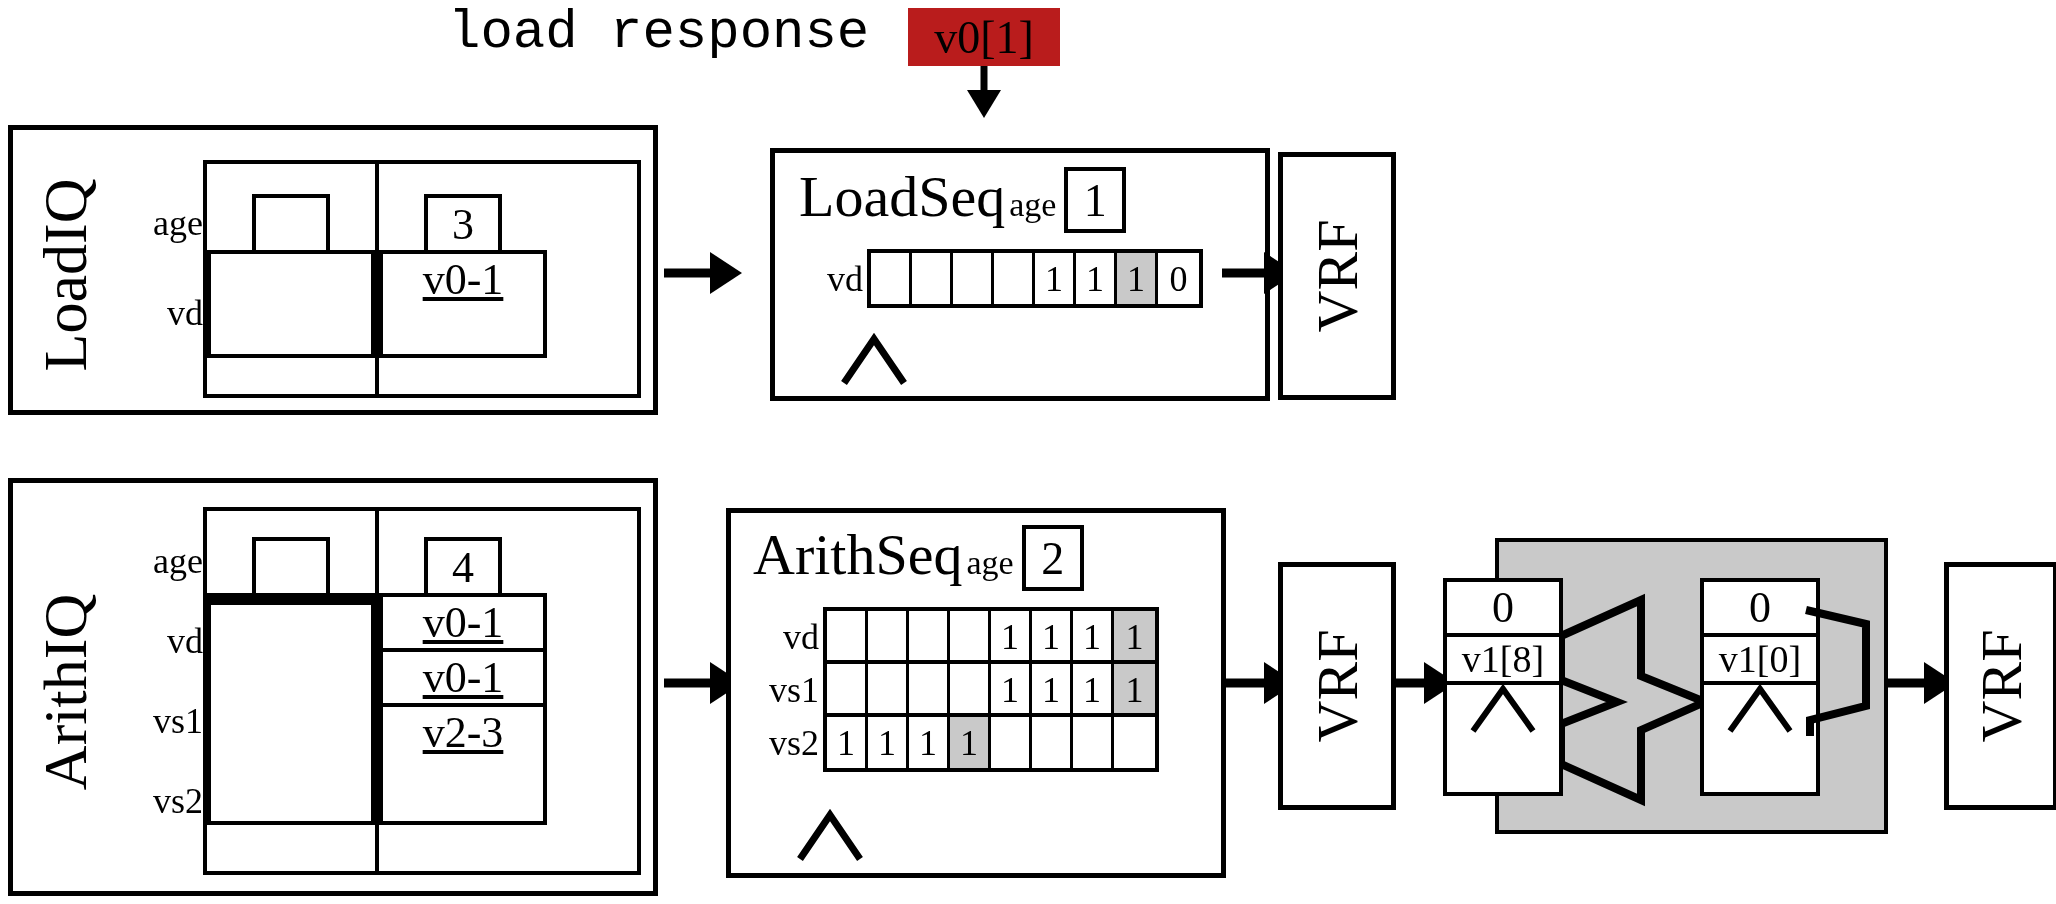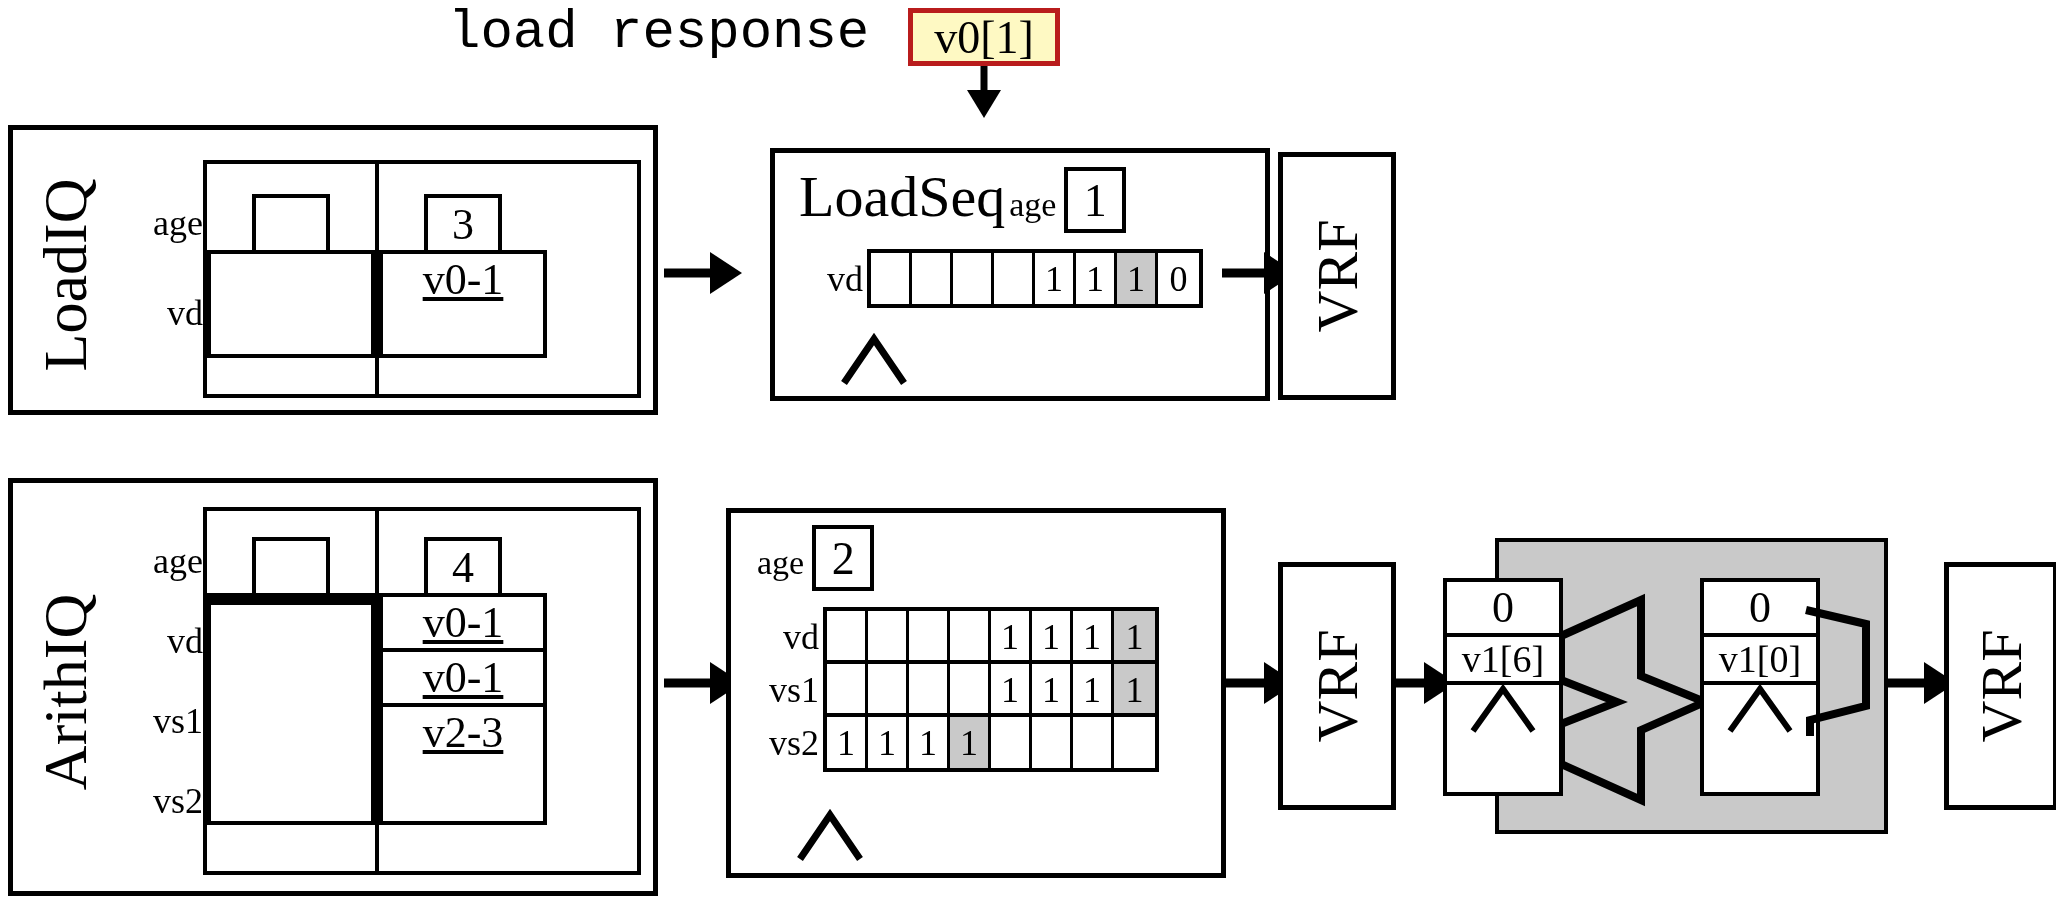--- a/index.html
+++ b/index.html
@@ -1,19 +1,19 @@
 <!DOCTYPE html>
 <html><head>
 <meta charset="utf-8">
 <style>
   html,body{margin:0;padding:0;background:#fff;}
   body{width:2056px;height:904px;position:relative;
        font-family:"Liberation Serif",serif;color:#000;overflow:hidden;}
   .abs{position:absolute;box-sizing:border-box;}
-  .bx{border:5px solid #b91c1c;background:#fef9c3;font-family:Liberation Serif, serif;}
+  .bx{border:5px solid #b91c1c;background:#b91c1c;font-family:Liberation Serif, serif;}
   .ctr{display:flex;align-items:center;justify-content:center;}
 
   
   #load-response-label{left:448px;top:6px;font-size:54px;line-height:1;
       white-space:nowrap;font-family:Liberation Mono, monospace;}
   #load-response-value{left:908px;top:8px;width:152px;height:58px;
       font-size:46px;}
   #load-response-arrow{left:963px;top:66px;width:42px;height:54px;}
 
   
@@ -197,20 +197,21 @@
 <div class="abs" style="left:664px;top:660px;width:80px;height:46px;">
   <svg width="80" height="46" viewBox="0 0 80 46">
     <line x1="0" y1="23" x2="52" y2="23" stroke="#000" stroke-width="9"></line>
     <polygon points="46,2 78,23 46,44" fill="#000"></polygon>
   </svg>
 </div>
 
 <div class="seqbox" id="arithseq" style="left:726px;top:508px;width:490px;height:360px;">
 
   <div class="seqtitle" style="left:22px;top:12px;">
+    <span class="nm">ArithSeq</span>
     <span class="ag">age</span>
     <span class="agv">2</span>
   </div>
 
   <div class="bitrow" style="left:16px;top:94px;">
     <span class="bitlabel" style="width:72px;">vd</span>
     <span class="bits">
       <span class="bit"></span>
       <span class="bit"></span>
       <span class="bit"></span>
@@ -278,21 +279,21 @@
 <div class="abs" id="exec-region" style="left:1495px;top:538px;width:393px;height:296px;"></div>
 
 <div class="abs" style="left:1555px;top:584px;width:200px;height:210px;">
   <svg width="200" height="210" viewBox="0 0 200 210">
     <polygon points="6,52 86,16 86,92 150,118 86,146 86,216 6,180 6,140 62,118 6,96" fill="#c9c9c9" stroke="#000" stroke-width="8" stroke-linejoin="miter"></polygon>
   </svg>
 </div>
 
 <div class="preg" style="left:1443px;top:578px;width:112px;height:210px;">
   <div>0</div>
-  <div class="val">v1[6]</div>
+  <div class="val">v1[8]</div>
   <div>
     <svg width="68" height="48" viewBox="0 0 68 48">
       <polyline points="4,46 34,4 64,46" fill="none" stroke="#000" stroke-width="6"></polyline>
     </svg>
   </div>
 </div>
 
 <div class="preg" style="left:1700px;top:578px;width:112px;height:210px;">
   <div>0</div>
   <div class="val">v1[0]</div>

